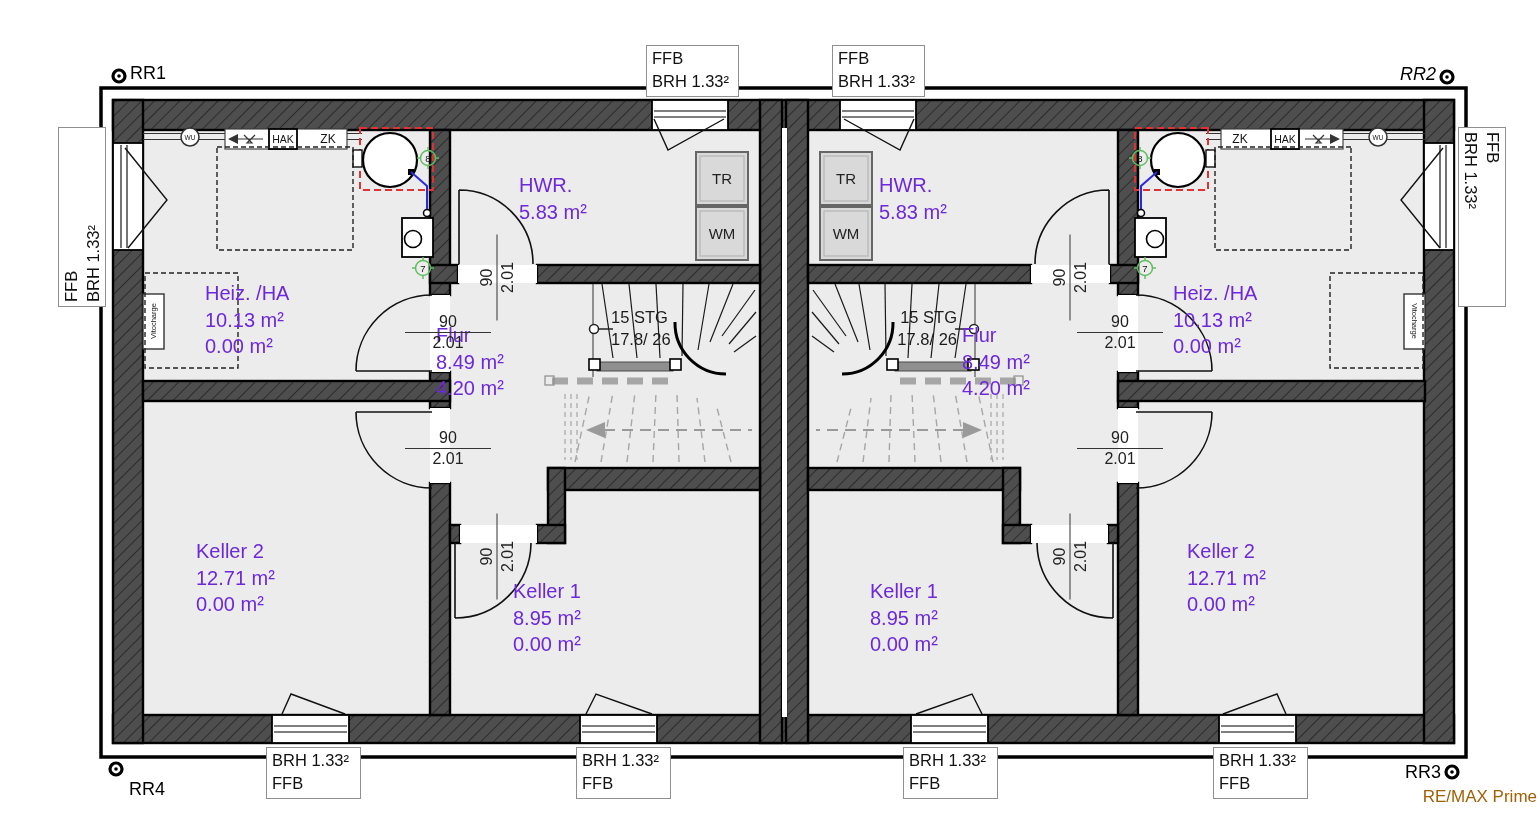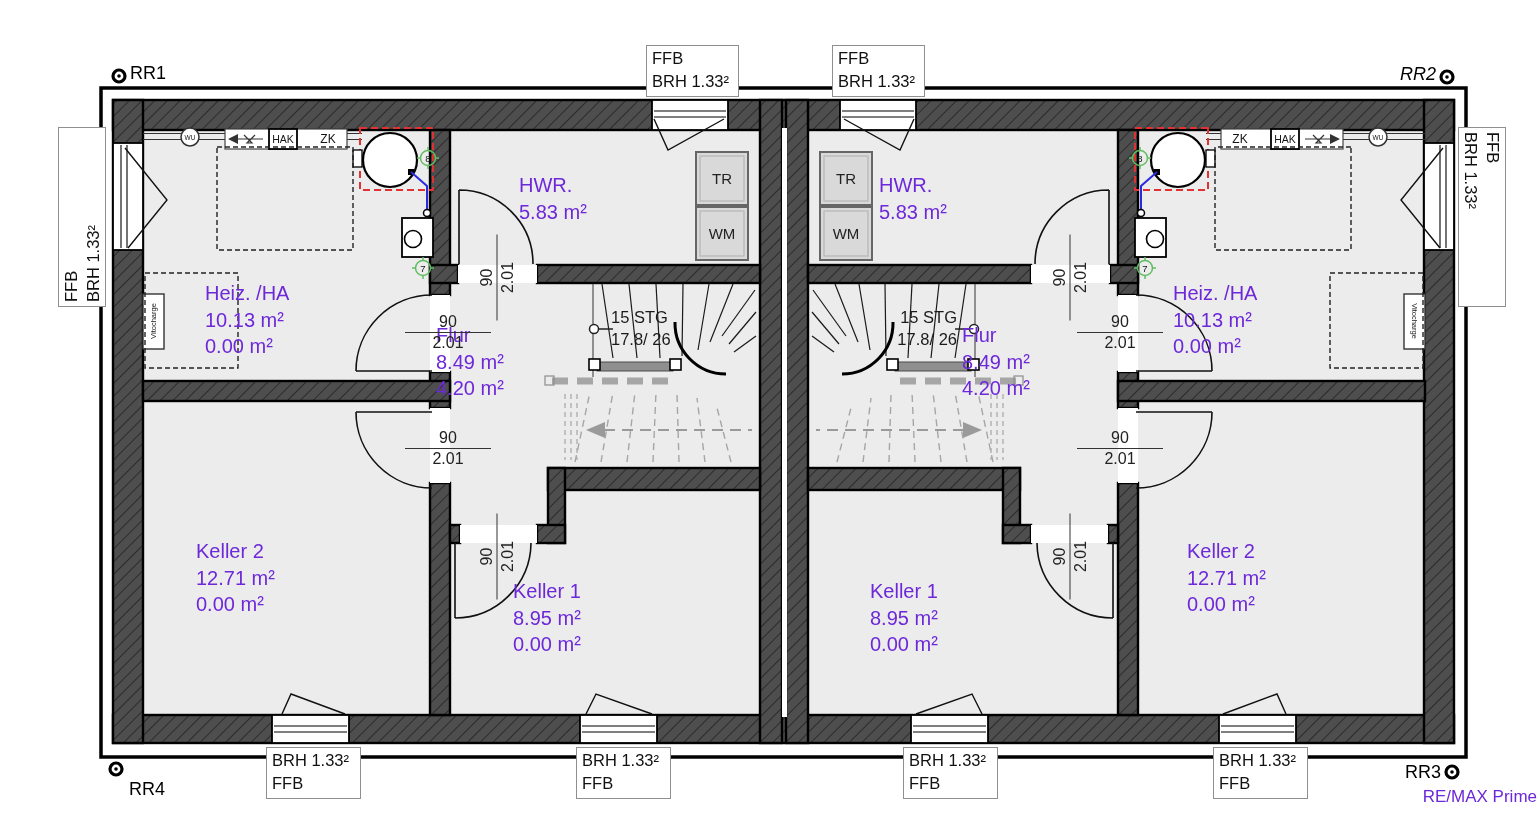--- a/index.html
+++ b/index.html
@@ -15,21 +15,21 @@
   .rotm90{transform:rotate(-90deg);transform-origin:center center;}
   .rot90{transform:rotate(90deg);transform-origin:center center;}
   .win-box{background:#fff;border:1px solid #8f8f8f;font-size:16.5px;line-height:23px;
            padding:1px 0 1px 5px;color:#111;}
   .win-box-v{background:#fff;border:1px solid #8f8f8f;font-size:16.5px;line-height:22px;
            padding:0 0 0 4px;color:#111;display:flex;flex-direction:column;justify-content:center;}
   .rr-lbl{font-size:18px;color:#000;text-align:right;}
   .stg-lbl{font-size:16.5px;line-height:22px;color:#1a1a1a;}
   .appl-lbl{display:flex;align-items:center;justify-content:center;font-size:15px;color:#222;}
   .tiny{display:flex;align-items:center;justify-content:center;}
-  .footer{font-size:17px;line-height:19px;text-align:right;color:#6d28d9;}
+  .footer{font-size:17px;line-height:19px;text-align:right;color:#a16207;}
 </style>
 </head>
 <body>
 
 <div id="stage">
 
 <svg id="plan-svg" width="1540" height="840" viewBox="0 0 1540 840">
   <defs>
     <pattern id="hatch" patternUnits="userSpaceOnUse" width="9" height="9" patternTransform="rotate(-45)">
       <rect width="9" height="9" fill="#4e4e4e"></rect>

